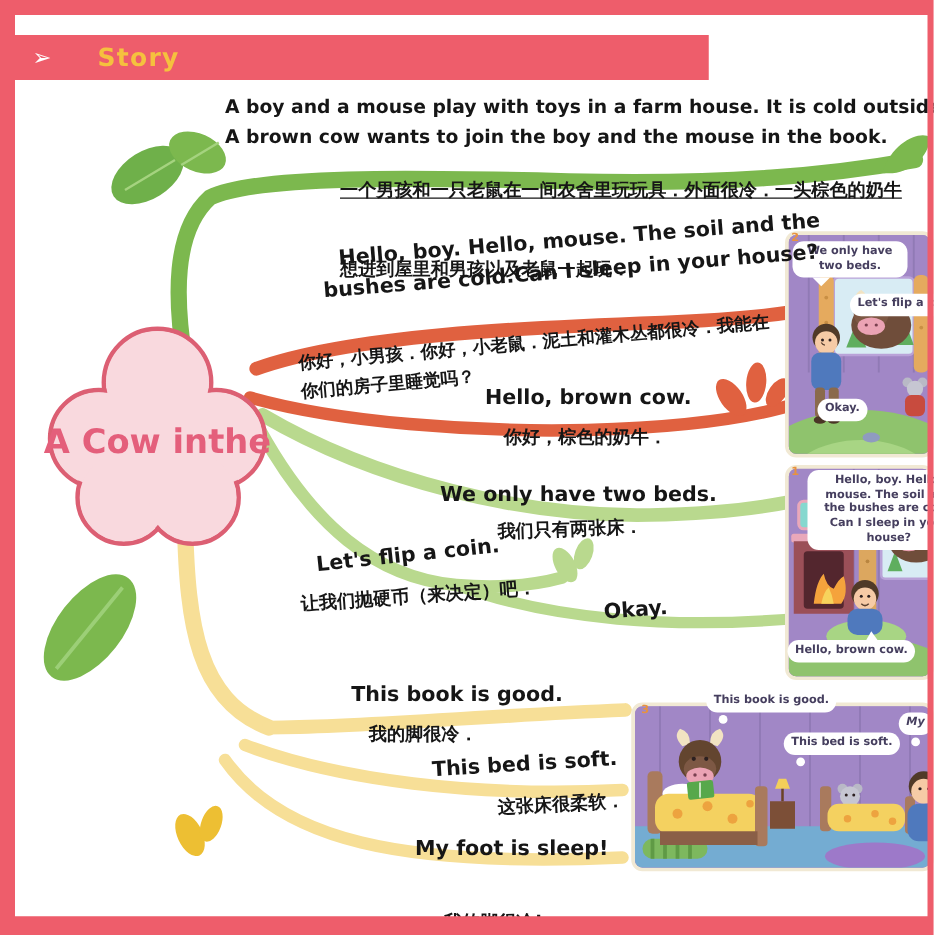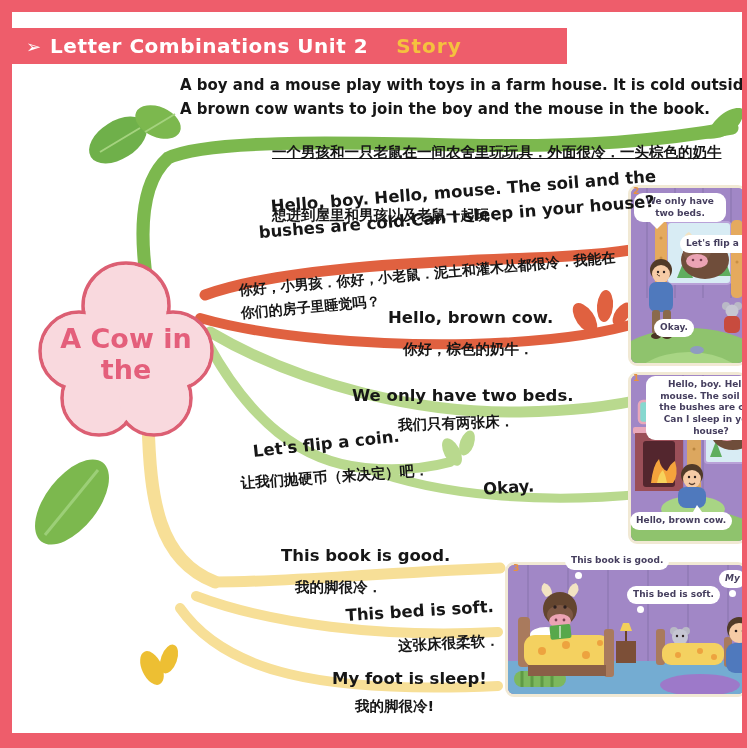--- a/index.html
+++ b/index.html
@@ -25,21 +25,21 @@
   .header-highlight{color:#f5c13e;font-size:20px;font-weight:bold;margin-left:28px;letter-spacing:1px;}
   
   .t{position:absolute;z-index:3;white-space:nowrap;color:#161616;font-weight:bold;}
   .en{font-size:15px;}
   .en-lg{font-size:16.5px;}
   .zh{font-size:14.5px;}
   .zh-sm{font-size:14px;}
   
   .flower{position:absolute;left:35px;top:260px;width:182px;height:182px;z-index:2;}
   .flower-text{
-    position:absolute;inset:0;z-index:3;display:flex;flex-direction:column;
+    position:absolute;inset:0;z-index:3;display:flex;flex-direction:row;
     align-items:center;justify-content:center;text-align:center;
     color:#e45f7b;font-weight:bold;font-size:27px;line-height:1.16;padding-top:6px;
   }
   
   .branches{position:absolute;left:0;top:0;z-index:1;}
   
   .panel-wrap{position:absolute;z-index:2;}
   .panel-art{
     position:absolute;inset:0;overflow:hidden;border-radius:9px;
     border:3px solid #f1e9d4;box-sizing:border-box;background:#a187c6;
@@ -115,21 +115,20 @@
   <g>
     <ellipse cx="152" cy="668" rx="10" ry="18" fill="#edbf33" transform="rotate(-25 152 668)"></ellipse>
     <ellipse cx="169" cy="659" rx="8" ry="15" fill="#edbf33" transform="rotate(20 169 659)"></ellipse>
   </g>
 </svg>
 
 <div class="frame"></div>
 
 <div class="header-bar">
   <span class="header-arrow">➢</span>
-  <span class="header-title">Letter Combinations Unit 2</span>
   <span class="header-highlight">Story</span>
 </div>
 
 <div class="flower">
   <svg width="182" height="182" viewBox="0 0 182 182">
     <g stroke="#dc5f73" stroke-width="3.5" fill="#f9d9de">
       <circle cx="91" cy="46" r="43"></circle>
       <circle cx="44" cy="91" r="39"></circle>
       <circle cx="138" cy="91" r="39"></circle>
       <circle cx="64" cy="138" r="37"></circle>
@@ -176,21 +175,21 @@
 
 <div class="t en-lg" style="left:483px;top:478px;transform:rotate(-4deg);">Okay.</div>
 
 <div class="t en-lg" style="left:281px;top:546px;">This book is good.</div>
 <div class="t zh" style="left:295px;top:578px;">我的脚很冷．</div>
 
 <div class="t en-lg" style="left:345px;top:606px;transform:rotate(-3.5deg);transform-origin:left top;">This bed is soft.</div>
 <div class="t zh" style="left:398px;top:634px;transform:rotate(-3deg);">这张床很柔软．</div>
 
 <div class="t en-lg" style="left:332px;top:669px;">My foot is sleep!</div>
-<div class="t zh" style="left:355px;top:697px;">我的脚很冷!</div>
+<div class="t zh" style="left:355px;top:728px;">我的脚很冷!</div>
 
 <div class="panel-wrap" style="left:628px;top:185px;width:119px;height:181px;">
   <div class="panel-art">
     <svg width="119" height="181" viewBox="0 0 119 181">
       <rect width="119" height="181" fill="#a187c6"></rect>
       <path d="M16,0 V110 M44,0 V110 M72,0 V110 M100,0 V110" stroke="#907ab5" stroke-width="1.5"></path>
       <rect x="36" y="34" width="64" height="62" rx="4" fill="#d8ecf4" stroke="#b9a2d8" stroke-width="2"></rect>
       <polygon points="46,90 54,70 62,90" fill="#5fae5f"></polygon>
       <polygon points="84,88 92,66 100,88" fill="#5fae5f"></polygon>
       <ellipse cx="74" cy="72" rx="24" ry="19" fill="#6f4d3a"></ellipse>

